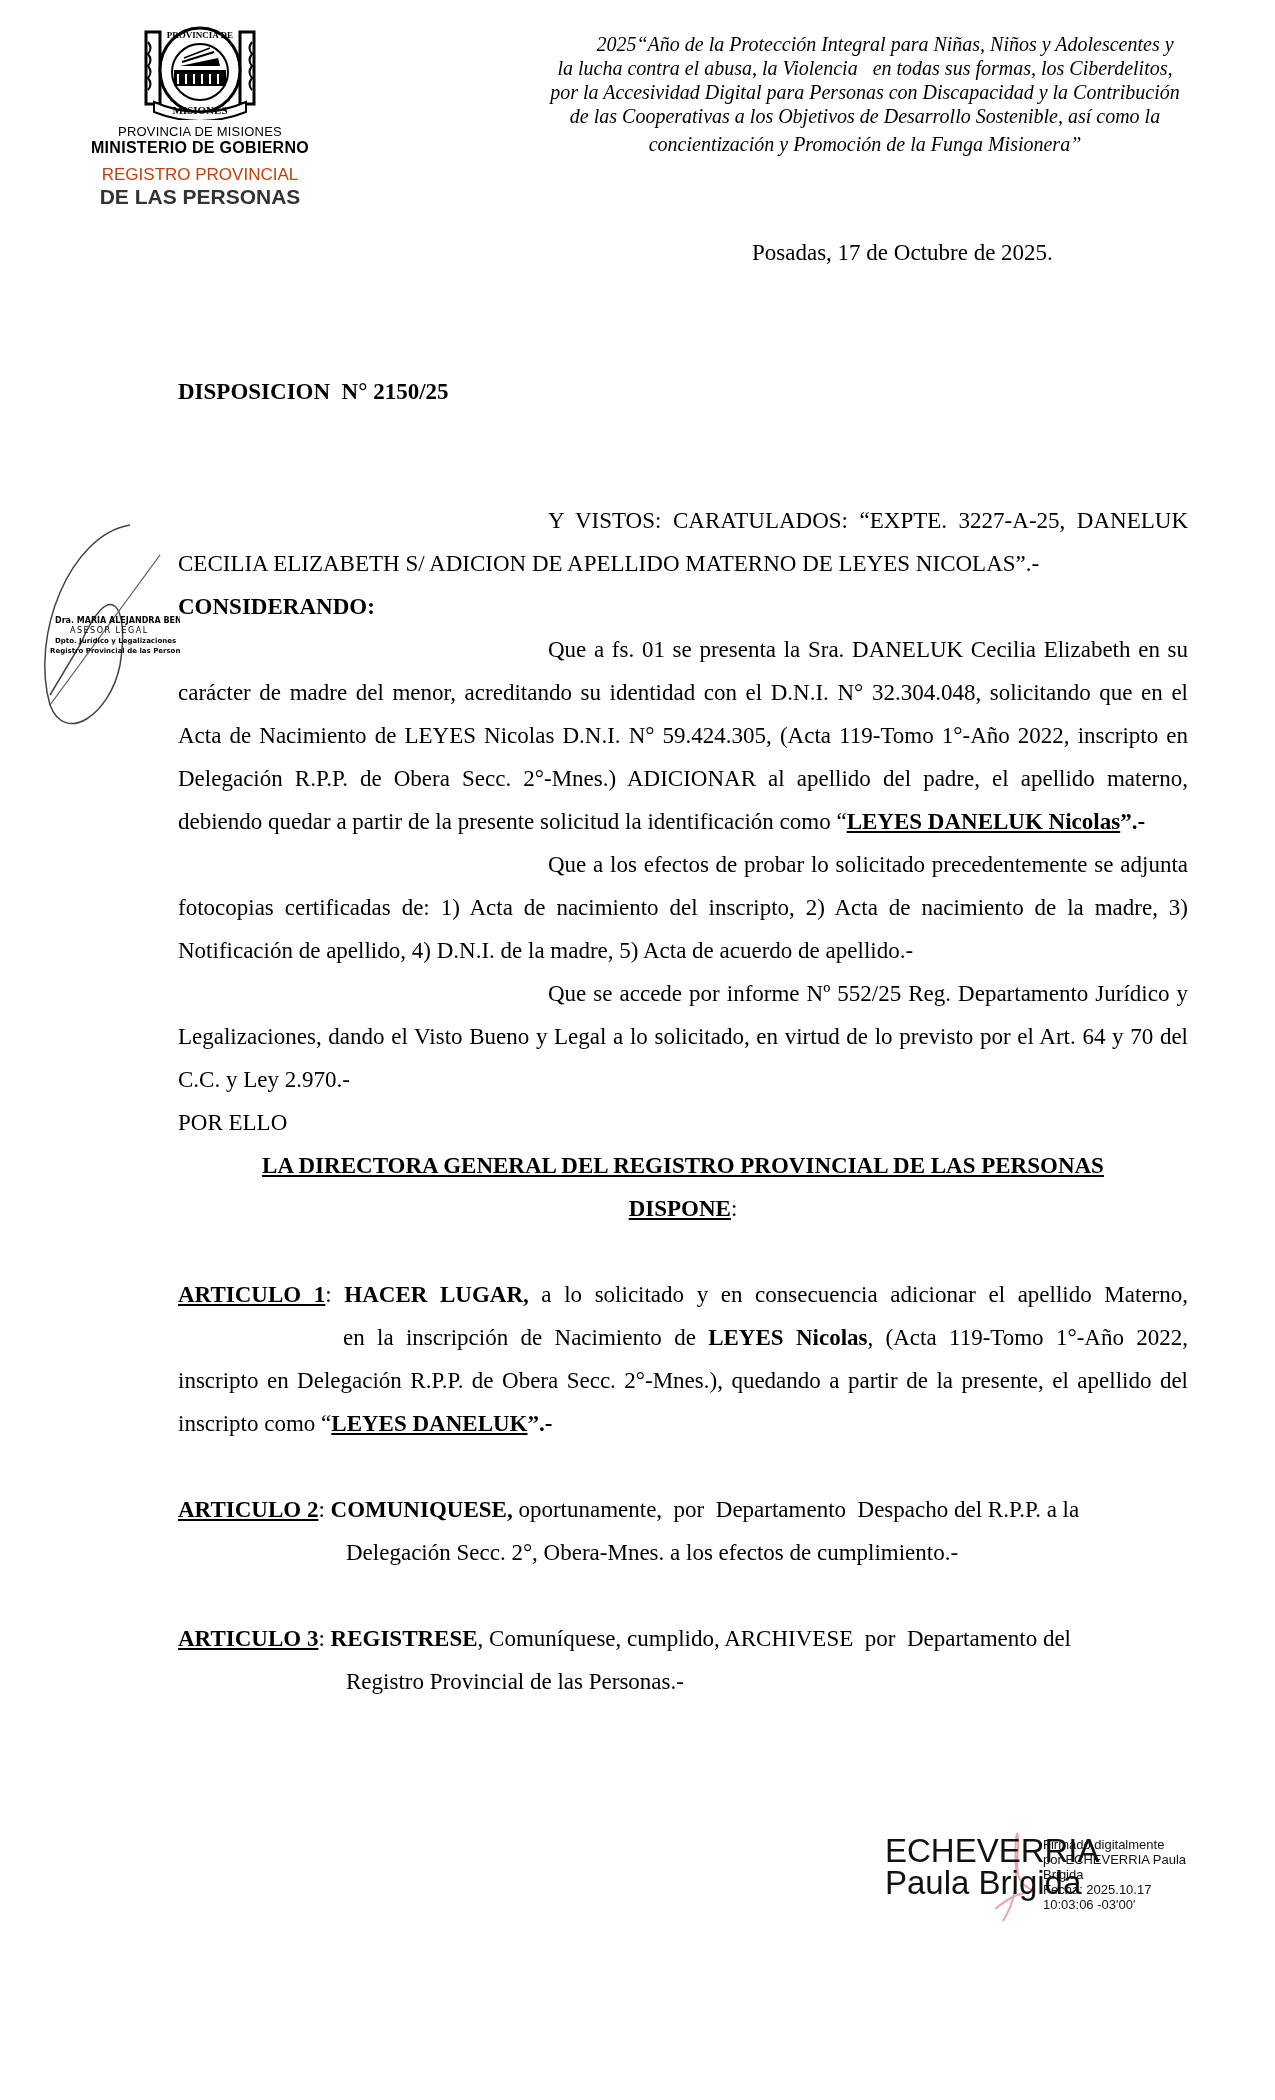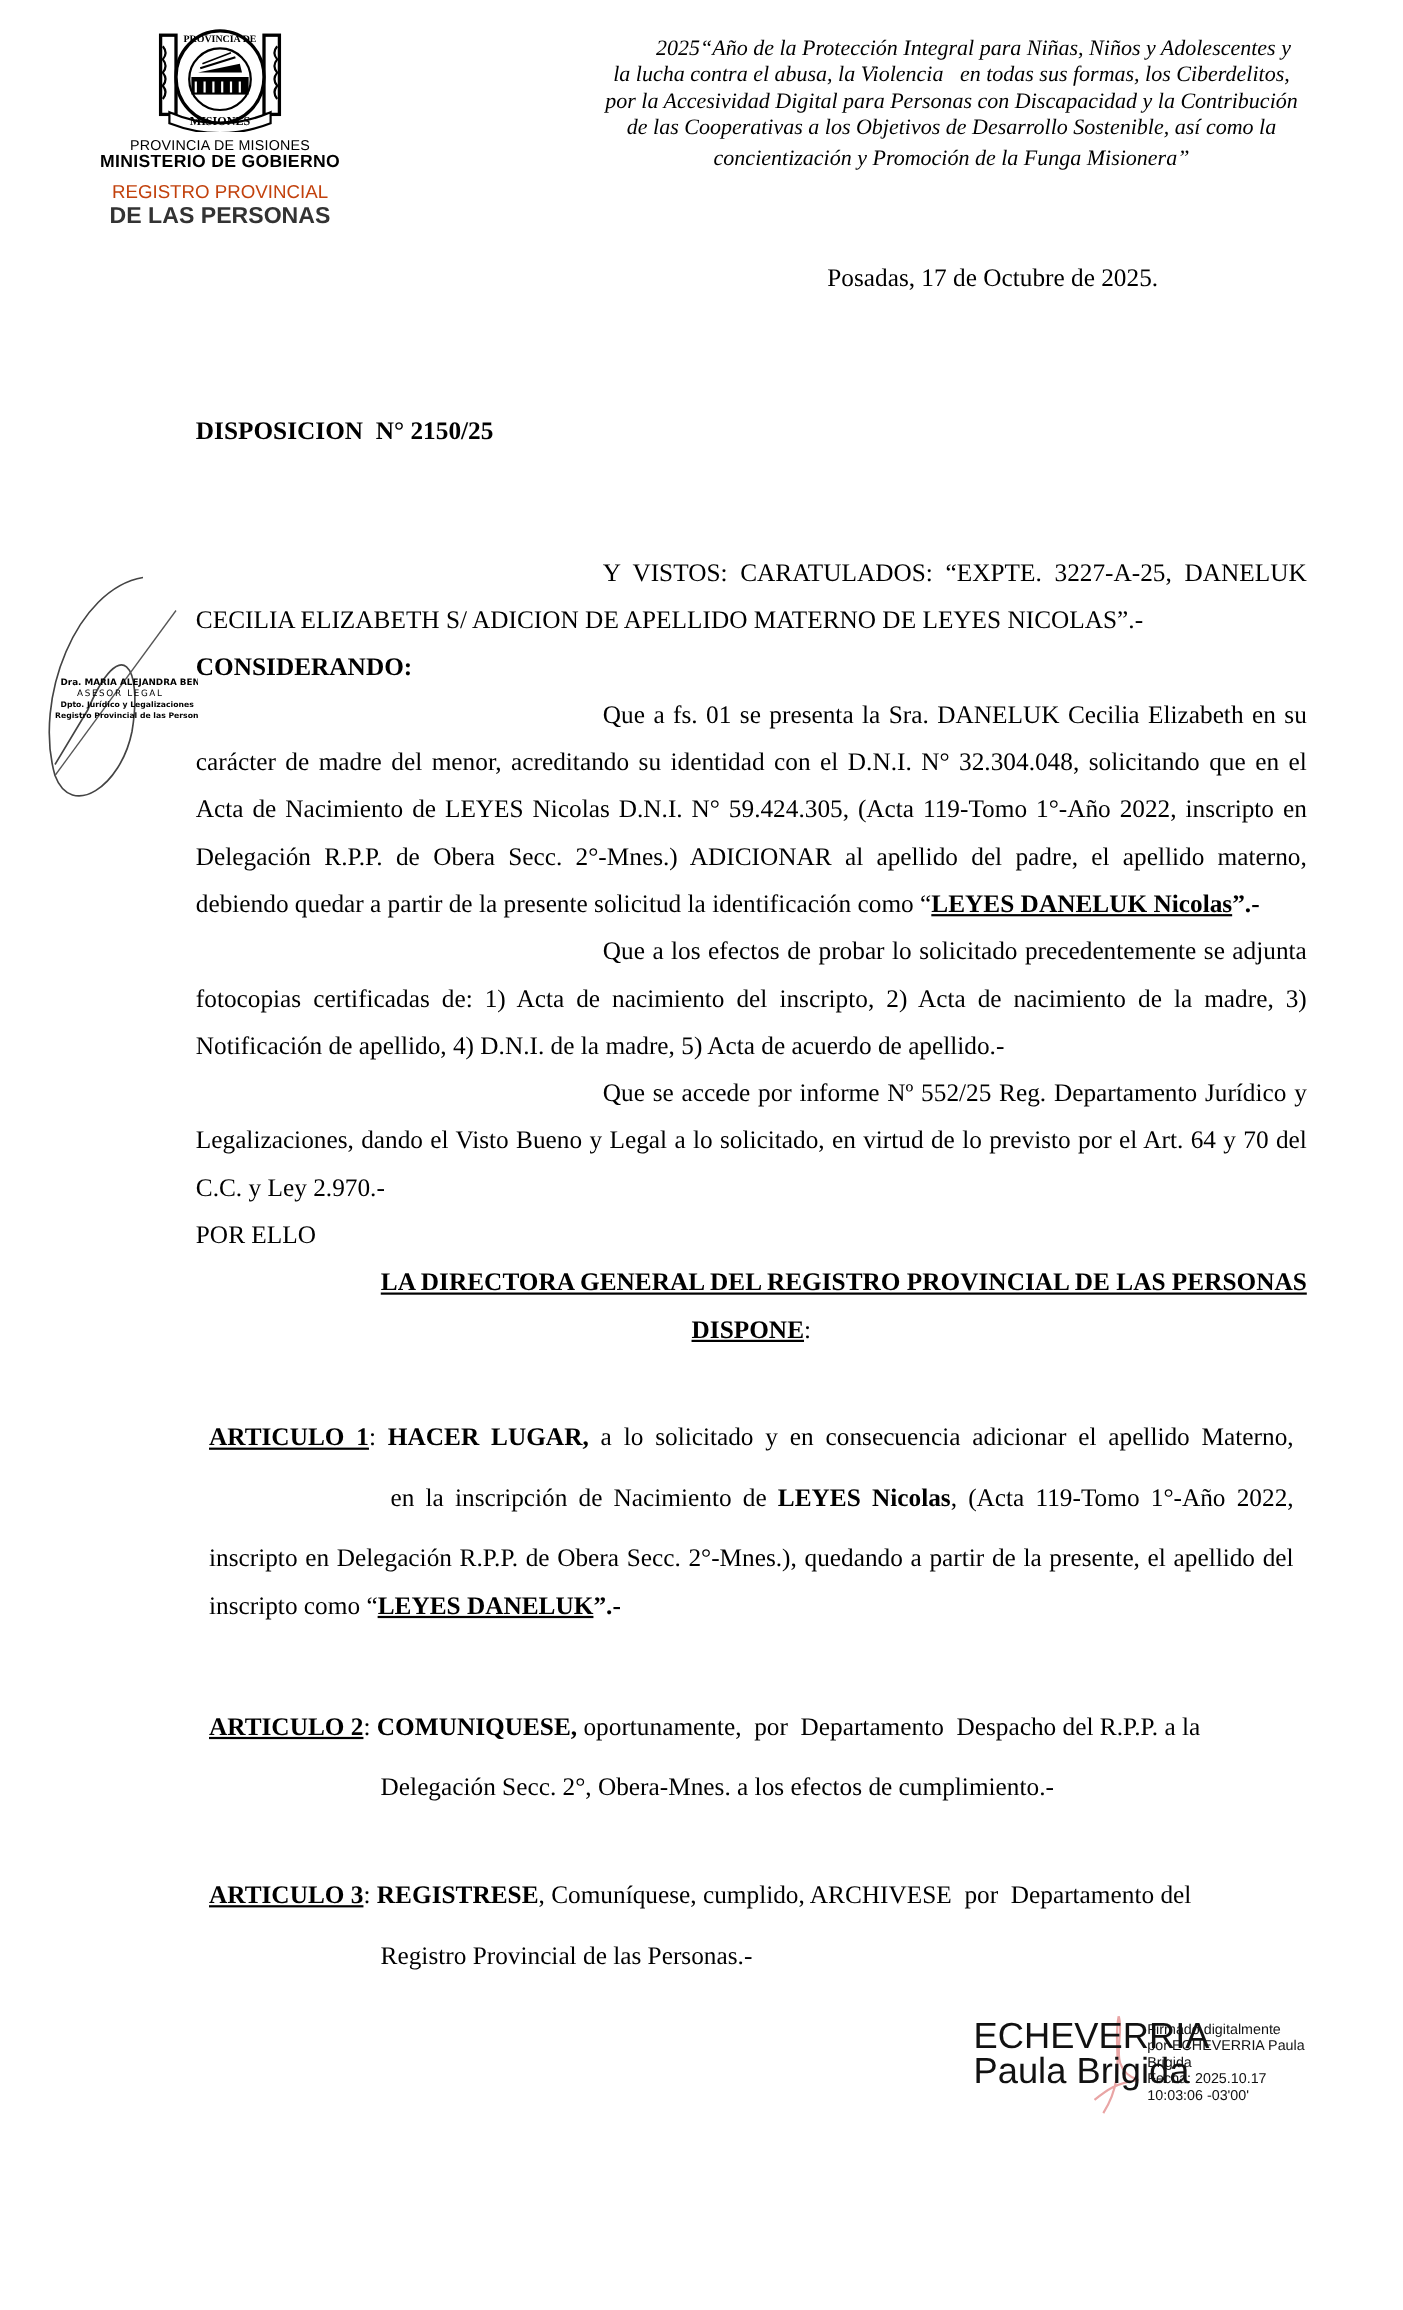--- a/index.html
+++ b/index.html
@@ -21,23 +21,23 @@
   #motto p { margin: 0; }
 
   #date { position: absolute; left: 752px; top: 240px; font-size: 23px; }
 
   #doc-body { position: absolute; left: 178px; top: 370px; width: 1010px; font-size: 23px; line-height: 43px; }
   .title { font-weight: bold; font-size: 23px; margin-bottom: 43px; }
   .just { text-align: justify; text-align-last: left; margin: 0; }
   .indent { text-indent: 370px; }
   .b { font-weight: bold; }
   .u { text-decoration: underline; text-align: center; }
-  .heading-center { text-align: right; font-weight: bold; text-decoration: underline; margin: 0; }
+  .heading-center { text-align: center; font-weight: bold; text-decoration: underline; margin: 0; }
   .dispone { text-align: center; margin: 0; }
-  .articulo { margin: 12px; text-align: justify; }
+  .articulo { margin: 0; text-align: justify; }
   .art-cont { padding-left: 168px; margin: 0; }
   .gap { height: 43px; }
 
   
   #legal-stamp { position: absolute; left: 10px; top: 515px; width: 170px; height: 220px; }
 
   
   #digital-sign { position: absolute; left: 885px; top: 1825px; width: 330px; height: 100px; }
   #sign-name { position: absolute; left: 0; top: 10px; font-size: 33px; line-height: 32px; color: #111; }
   #sign-details { position: absolute; left: 158px; top: 12px; font-size: 13px; line-height: 15px; color: #111; }

